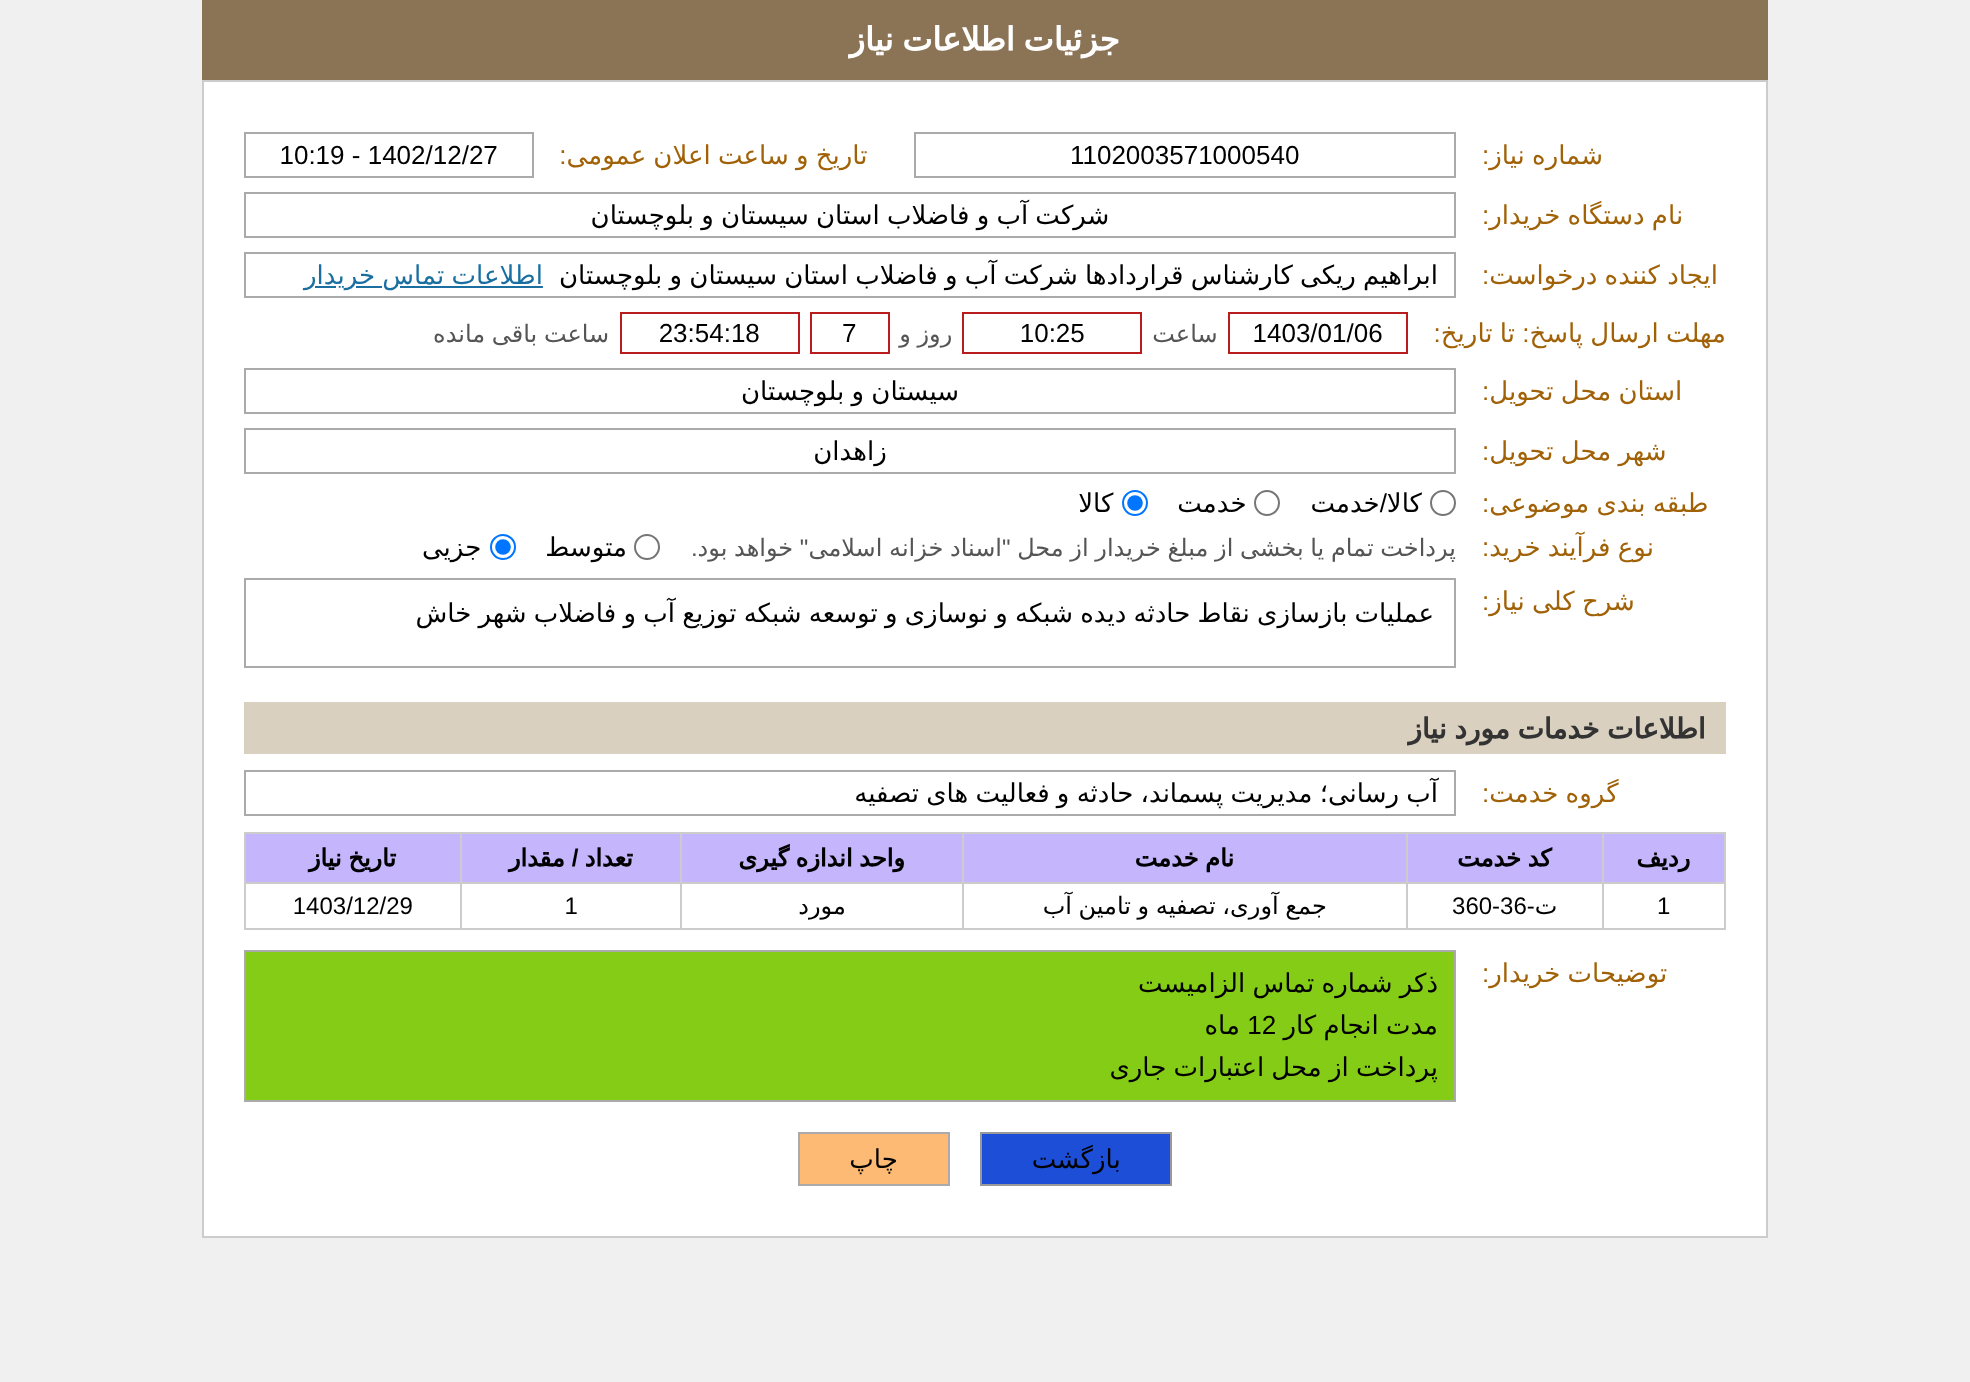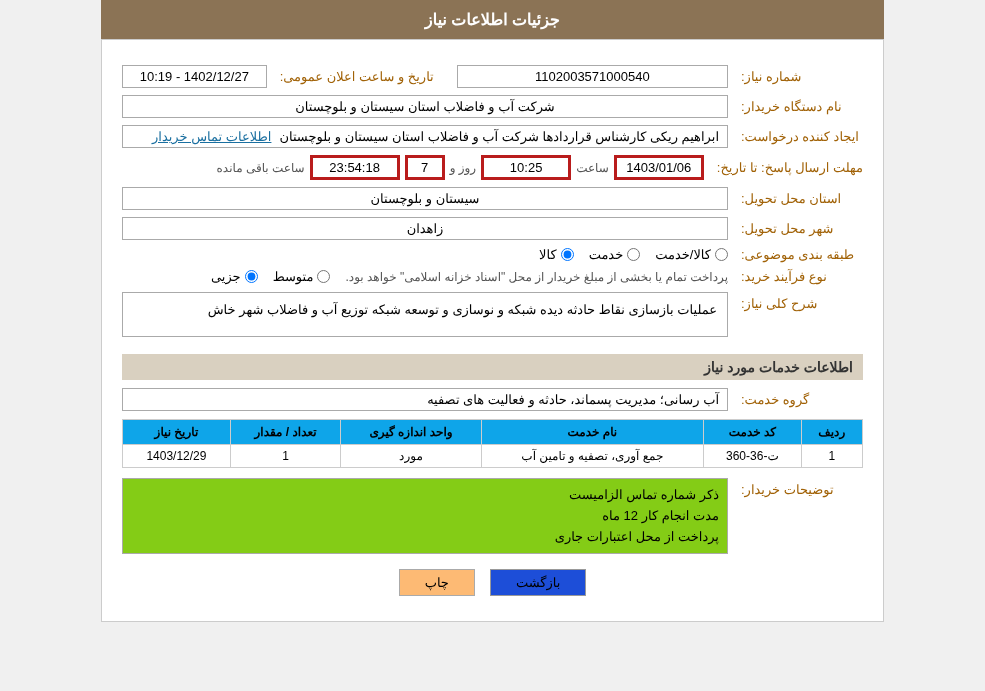--- a/index.html
+++ b/index.html
@@ -78,32 +78,32 @@
     .radio-input {
       width: 13px;
       height: 13px;
     }
     .date-time-row {
       display: flex;
       align-items: center;
       gap: 5px;
       flex: 1;
     }
-    .date-time-row .val { border: 3px solid #b91c1c; padding: 2px 6px; min-width: 90px; text-align: center; }
+    .date-time-row .val { border: 1px solid #b91c1c; padding: 2px 6px; min-width: 90px; text-align: center; }
     .date-time-row .lbl { font-size: 12px; color: #555; }
     .table-section {
       margin: 8px 0;
     }
     table {
       width: 100%;
       border-collapse: collapse;
       font-size: 12px;
     }
     table th {
-      background: #0ea5e9;
+      background: #c4b5fd;
       border: 1px solid #ccc;
       padding: 5px 8px;
       text-align: center;
       font-weight: bold;
     }
     table td {
       border: 1px solid #ccc;
       padding: 4px 8px;
       text-align: center;
     }

